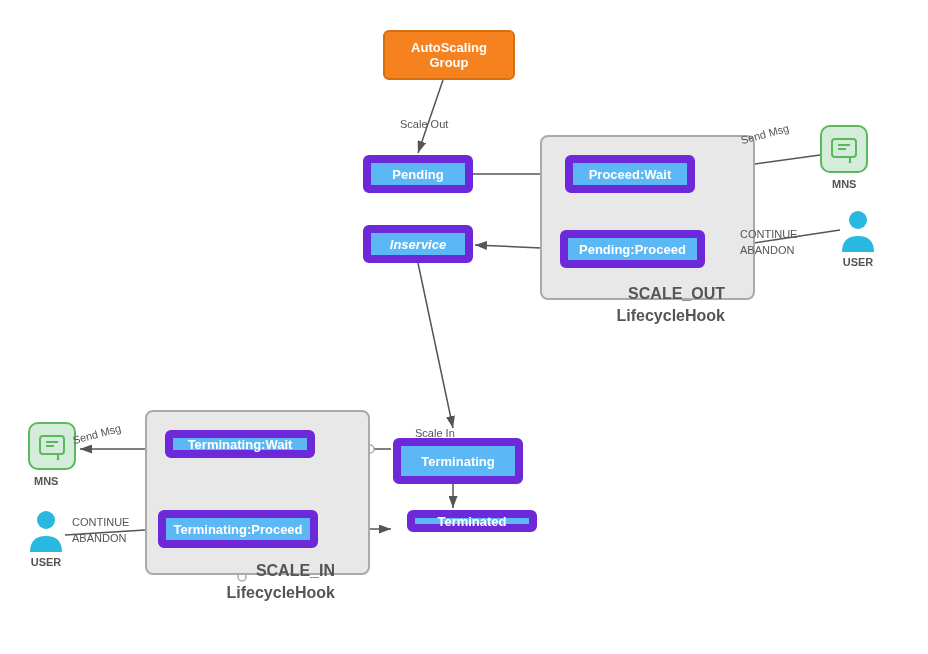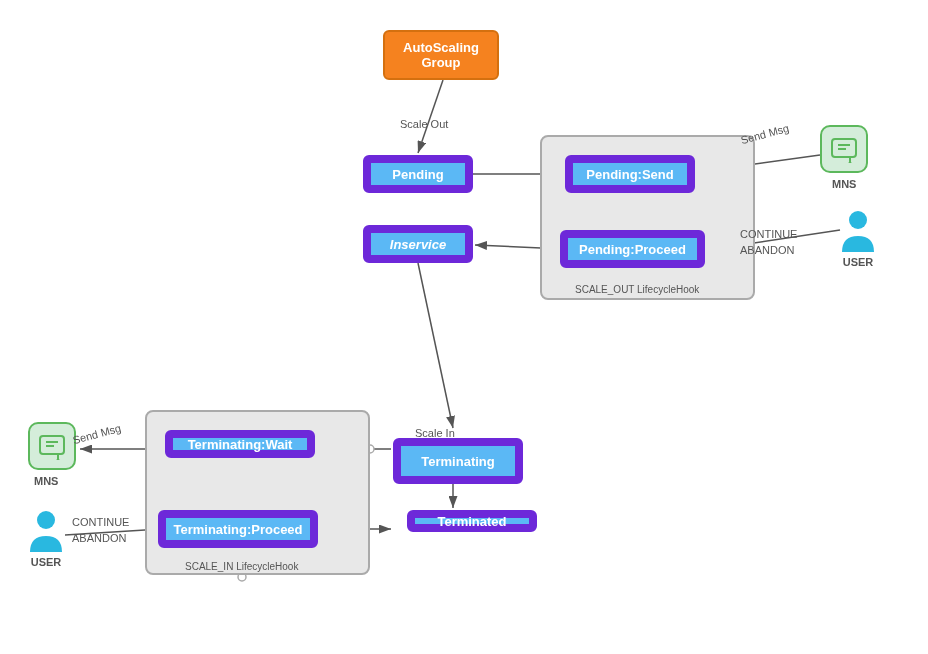--- a/index.html
+++ b/index.html
@@ -37,23 +37,24 @@
       color: #fff;
     }
     .group-box {
       position: absolute;
       border: 2px solid #aaa;
       border-radius: 8px;
       background: #e8e8e8;
     }
     .group-label {
       position: absolute;
-      font-size: 10px;
+      font-size: 16px;
       color: #555;
-      text-align: left;
+      text-align: right;
+      font-weight: bold;
     }
     .label-text {
       position: absolute;
       font-size: 11px;
       color: #555;
     }
     .icon-mns {
       position: absolute;
       width: 48px;
       height: 48px;
@@ -134,37 +135,37 @@
   <div class="group-box" style="left:540px; top:135px; width:215px; height:165px;">
   </div>
   <div class="group-label" style="left:575px; top:283px; width:150px; line-height:1.4;">SCALE_OUT
 LifecycleHook</div>
 
   <div class="group-box" style="left:145px; top:410px; width:225px; height:165px;">
   </div>
   <div class="group-label" style="left:185px; top:560px; width:150px; line-height:1.4;">SCALE_IN
 LifecycleHook</div>
 
-  <div class="node node-orange" style="left:383px; top:30px; width:116px; height:50px; font-size:13px;">
+  <div class="node node-orange" style="left:383px; top:30px; width:132px; height:50px; font-size:13px;">
     <span style="white-space:pre-line;">AutoScaling
 Group</span>
   </div>
 
   <div class="label-text" style="left:400px; top:118px;">Scale Out</div>
 
   <div class="node node-blue" style="left:363px; top:155px; width:110px; height:38px;">
     <span>Pending</span>
   </div>
 
   <div class="node node-blue" style="left:363px; top:225px; width:110px; height:38px;font-style:italic;">
     <span>Inservice</span>
   </div>
 
   <div class="node node-blue" style="left:565px; top:155px; width:130px; height:38px;">
-    <span>Pending:Send</span>
+    <span>Proceed:Wait</span>
   </div>
 
   <div class="node node-blue" style="left:560px; top:230px; width:145px; height:38px;">
     <span>Pending:Proceed</span>
   </div>
 
   <div class="label-text" style="left:415px; top:395px;margin-top:32px;">Scale In</div>
 
   <div class="node node-blue" style="left:393px; top:430px; width:130px; height:46px;margin-top:8px;">
     <span>Terminating</span>

